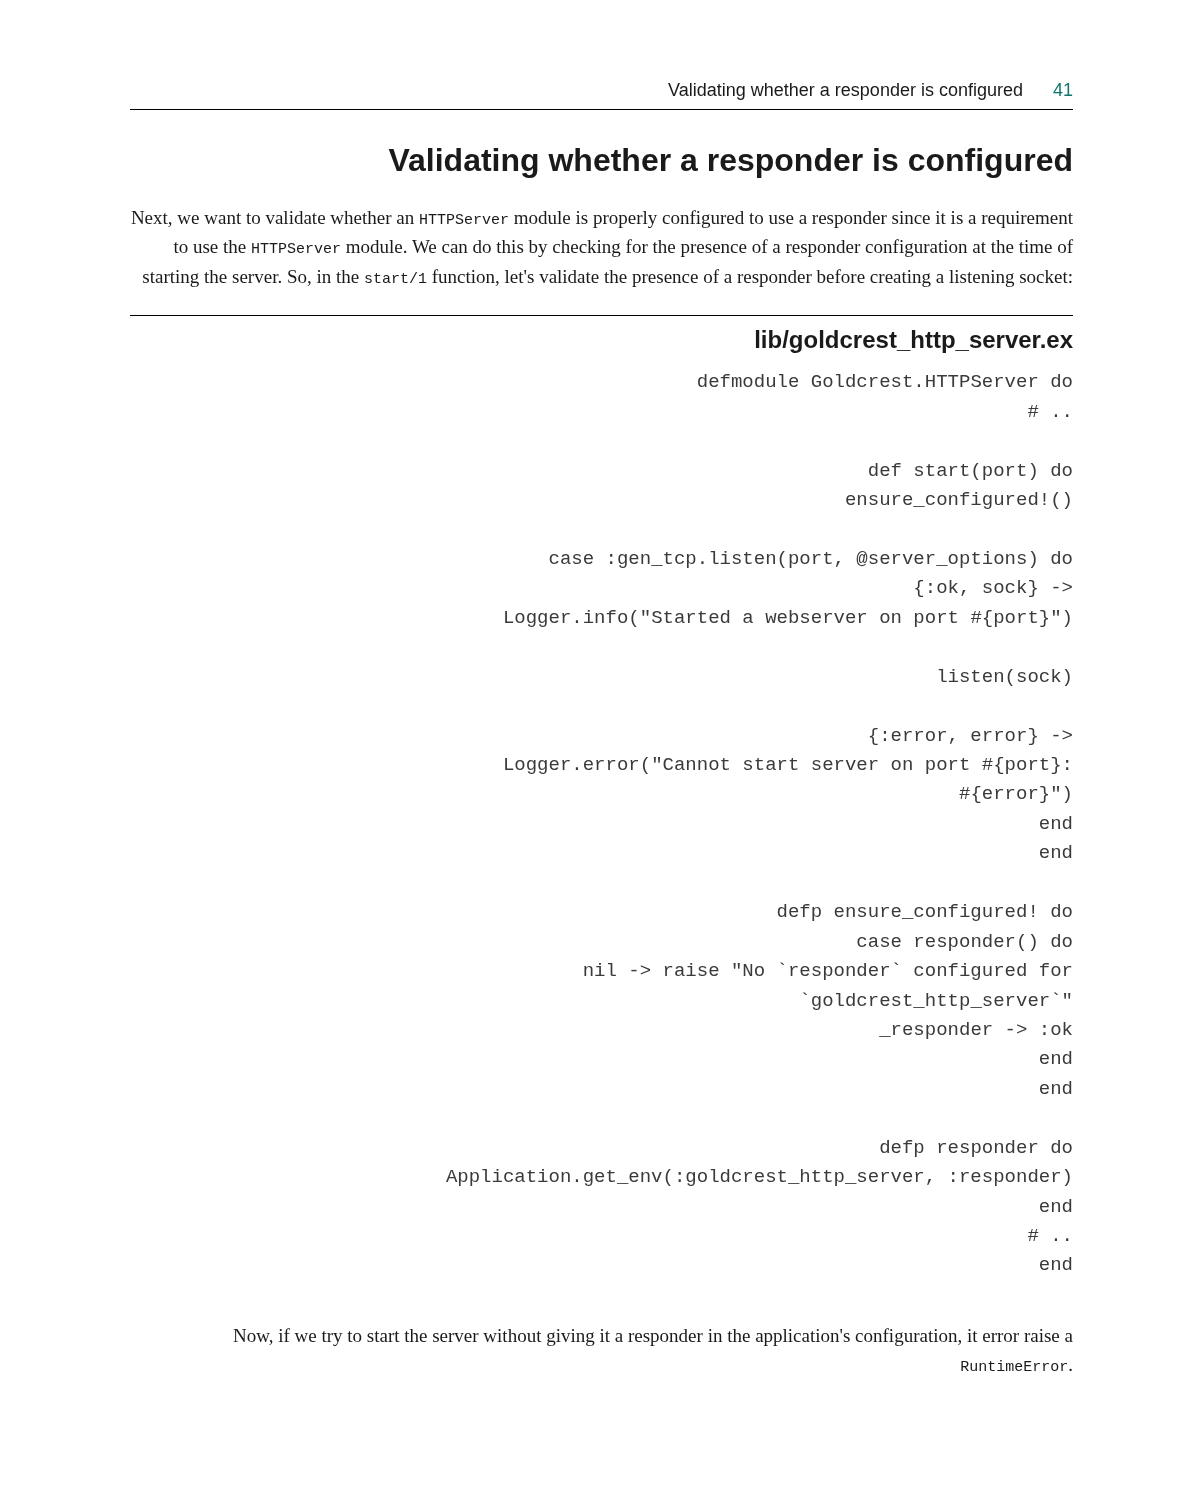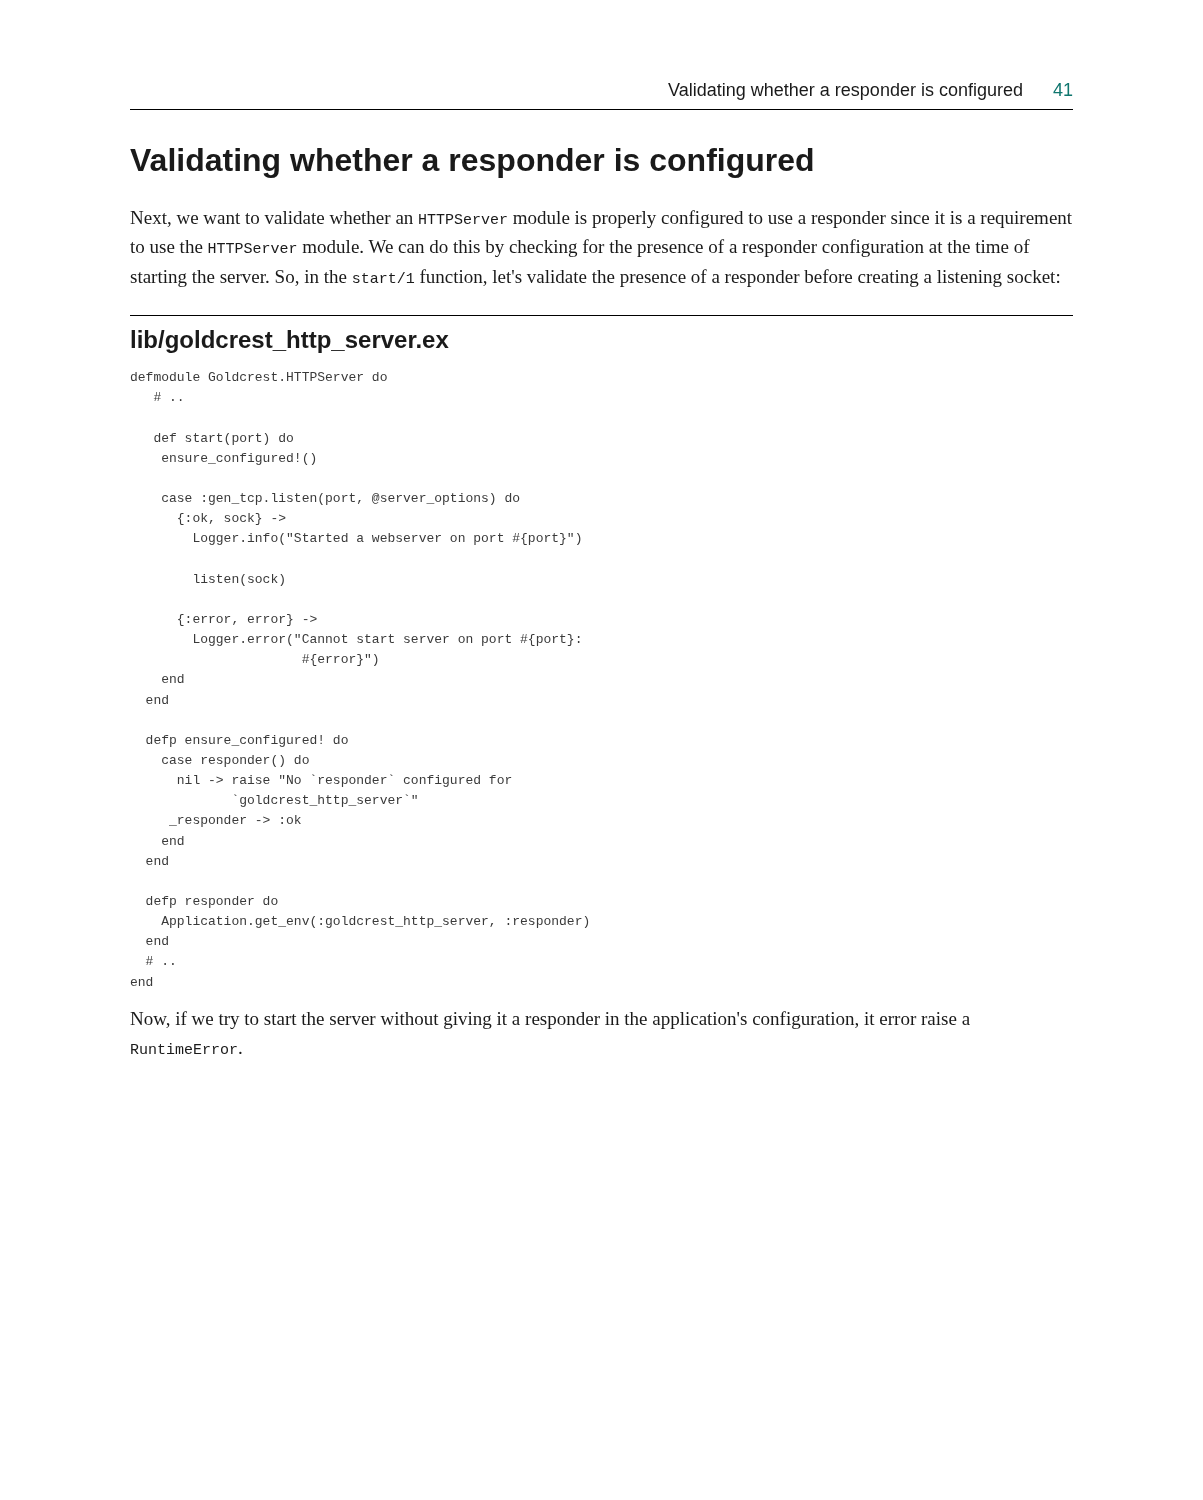--- a/index.html
+++ b/index.html
@@ -1,18 +1,19 @@
 <!DOCTYPE html>
 <html><head>
   <meta charset="utf-8">
   <style>
     * {
       margin: 0;
       padding: 0;
       box-sizing: border-box;
+      text-align: right;
     }
     body {
       font-family: Georgia, 'Times New Roman', serif;
       background: #ffffff;
       width: 1203px;
       height: 1500px;
       padding: 80px 130px 60px 130px;
       color: #1a1a1a;
     }
     .header-row {
@@ -63,25 +64,25 @@
     }
     .file-label {
       font-family: 'Segoe UI', Arial, sans-serif;
       font-weight: 700;
       font-size: 24px;
       color: #1a1a1a;
       margin-bottom: 14px;
     }
     pre.code-block {
       font-family: 'Courier New', Courier, monospace;
-      font-size: 13px;
+      font-size: 19px;
       line-height: 1.55;
       color: #3a3a3a;
       white-space: pre;
-      margin-bottom: 11px;
+      margin-bottom: 40px;
     }
   </style>
 </head>
 <body>
 
 <div class="header-row">
   <span class="header-text">Validating whether a responder is configured</span>
   <span class="page-number">41</span>
 </div>
 

